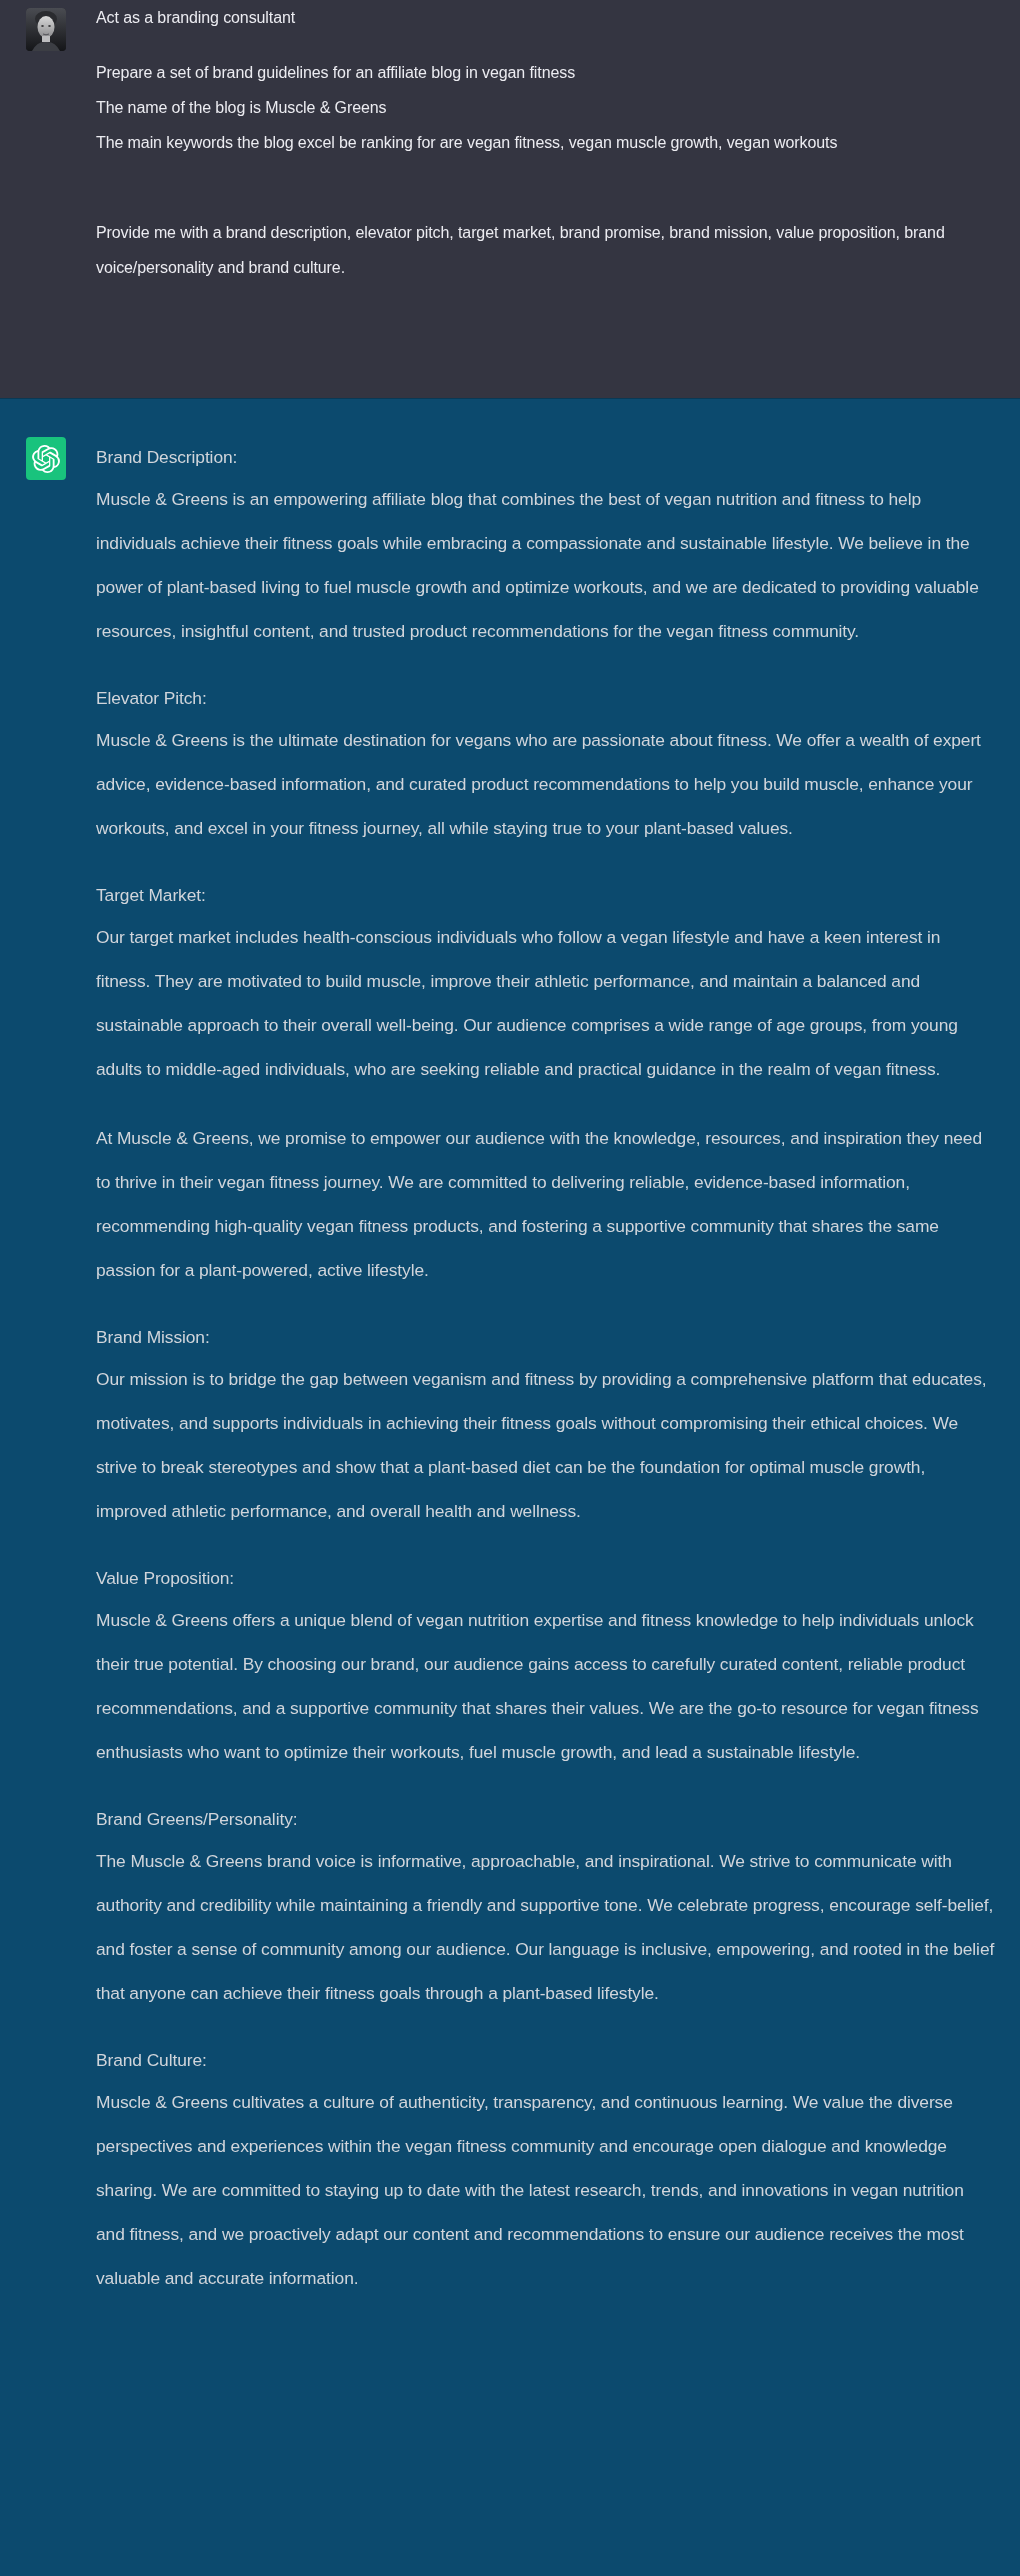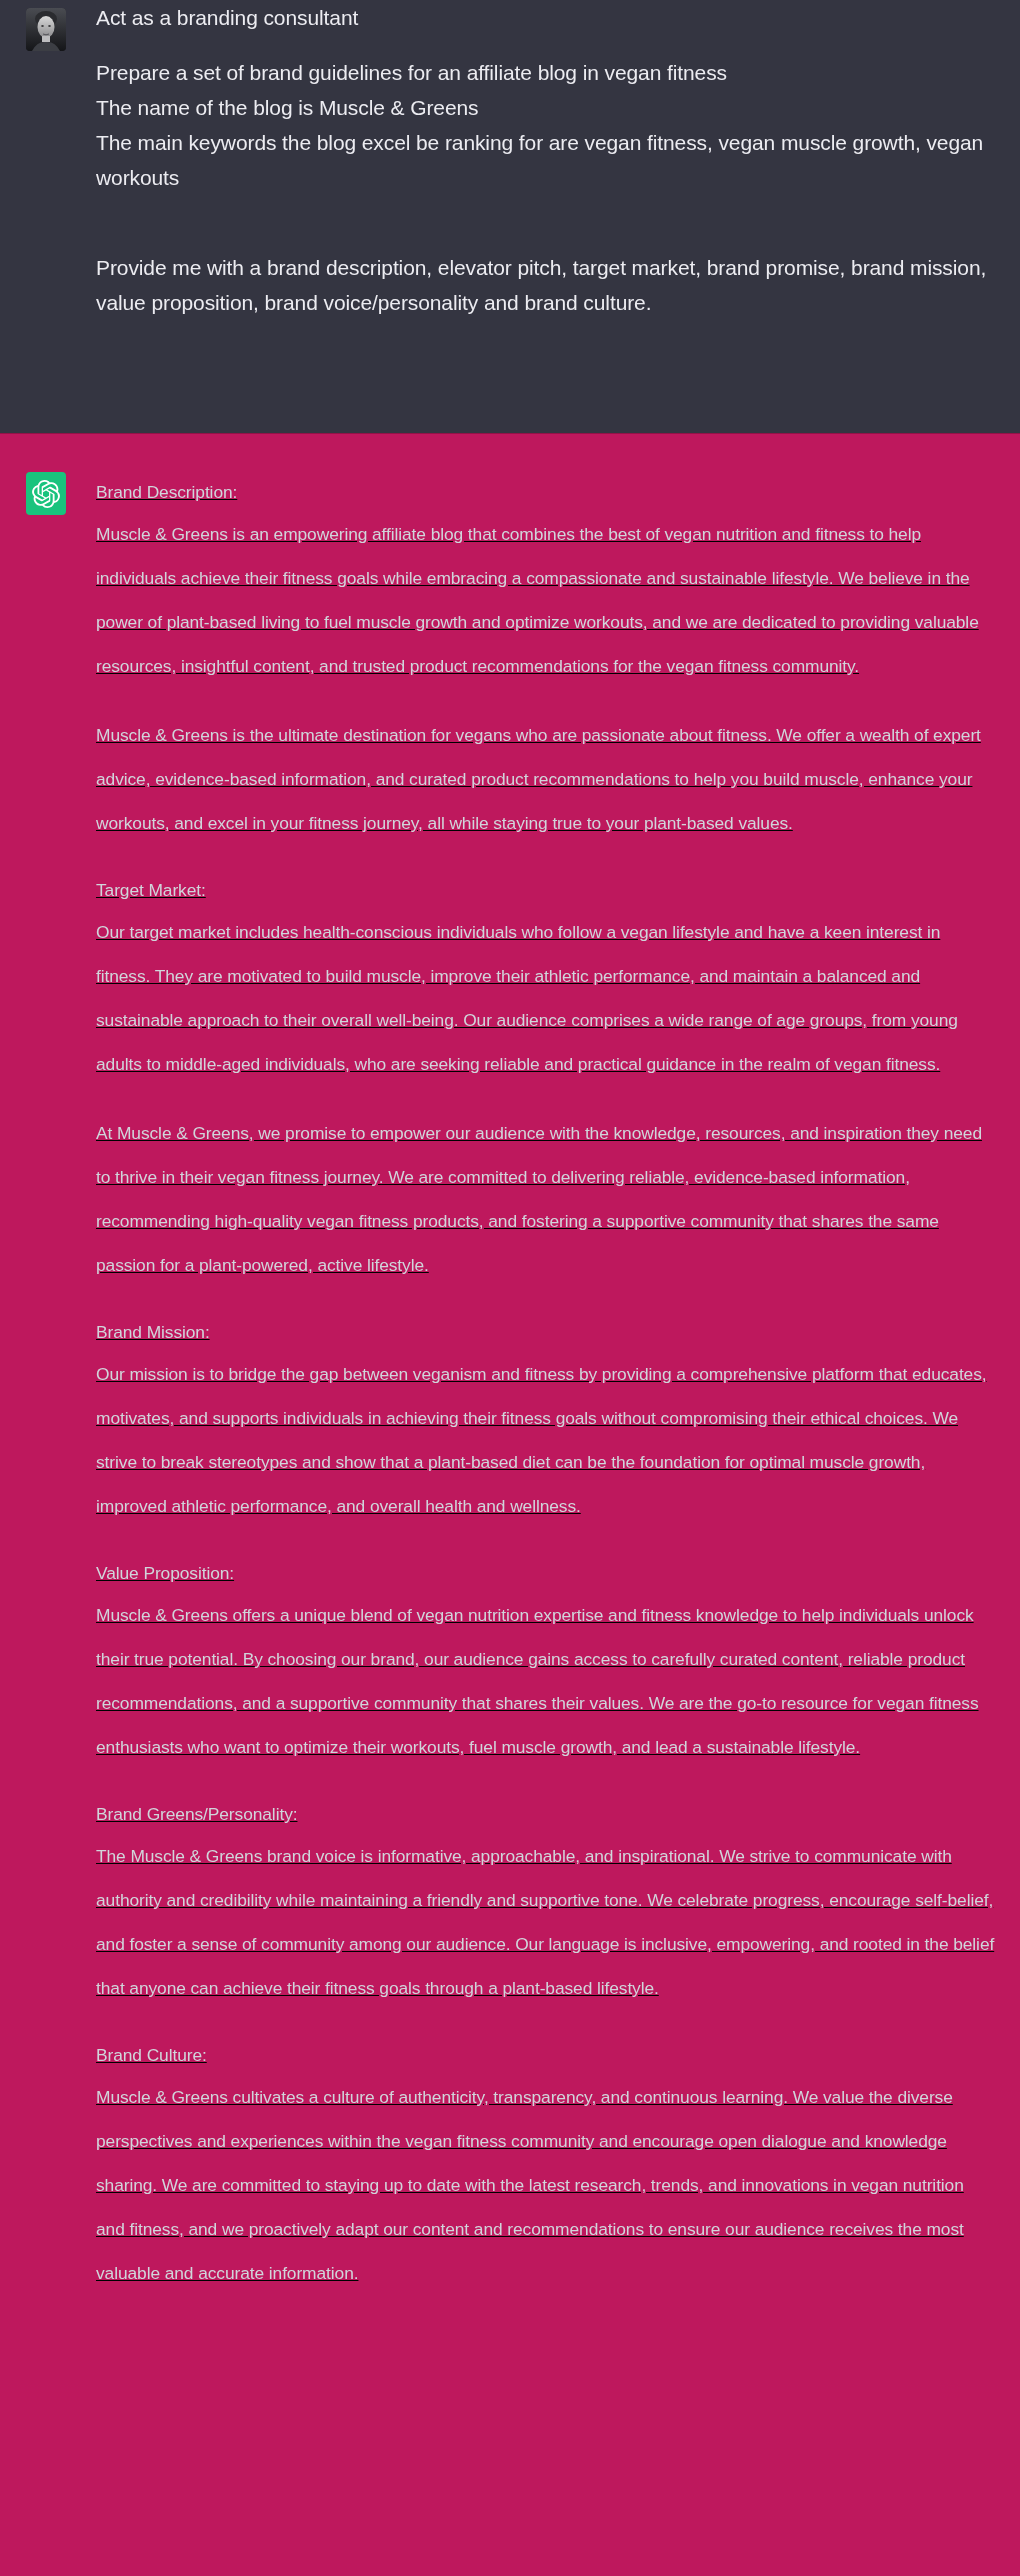--- a/index.html
+++ b/index.html
@@ -5,28 +5,28 @@
   html, body { margin: 0; padding: 0; background: #444654; }
   body {
     width: 1021px;
     font-family: "Liberation Sans", sans-serif;
     -webkit-font-smoothing: antialiased;
     letter-spacing: -0.1px;
   }
   .page { width: 1021px; min-height: 2576px; display: flex; flex-direction: column; }
   .msg { display: flex; align-items: flex-start; box-sizing: border-box; padding-left: 26px; padding-right: 24px; }
   .user-msg { background: #343541; padding-bottom: 113px; }
-  .assistant-msg { background: #be185d; border-top: 1px solid rgba(0,0,0,0.22); padding-top: 34px; padding-bottom: 4px; flex: 1; text-decoration: underline; }
+  .assistant-msg { background: #0c4a6e; border-top: 1px solid rgba(0,0,0,0.22); padding-top: 34px; padding-bottom: 4px; flex: 1; }
   .avatar-col { flex: 0 0 40px; }
   .avatar { width: 40px; height: 43px; border-radius: 4px; overflow: hidden; display: block; }
   .user-avatar { margin-top: 8px; background: #1b1d22; }
   .bot-avatar { margin-top: 4px; background: #19C37D; display: flex; align-items: center; justify-content: center; }
   .avatar svg { display: block; }
   .content { margin-left: 30px; width: 903px; }
-  .user-content { color: #ECECF1; font-size: 21px; }
+  .user-content { color: #ECECF1; font-size: 16px; }
   .uline { line-height: 35px; }
   .ugroup-1 { margin-bottom: 20px; }
   .ugroup-2 { margin-bottom: 55px; }
   .bot-content { color: #D1D5DB; font-size: 17.4px; padding-top: 4px; }
   .sec { margin-bottom: 25px; }
   .sec:last-child { margin-bottom: 0; }
   .sec-heading { line-height: 40px; }
   .sec-body { line-height: 44px; }
 </style>
 </head>
@@ -81,20 +81,21 @@
           <path d="M22.2819 9.8211a5.9847 5.9847 0 0 0-.5157-4.9108 6.0462 6.0462 0 0 0-6.5098-2.9A6.0651 6.0651 0 0 0 4.9807 4.1818a5.9847 5.9847 0 0 0-3.9977 2.9 6.0462 6.0462 0 0 0 .7427 7.0966 5.98 5.98 0 0 0 .511 4.9107 6.051 6.051 0 0 0 6.5146 2.9001A5.9847 5.9847 0 0 0 13.2599 24a6.0557 6.0557 0 0 0 5.7718-4.2058 5.9894 5.9894 0 0 0 3.9977-2.9001 6.0557 6.0557 0 0 0-.7475-7.073zm-9.022 12.6081a4.4755 4.4755 0 0 1-2.8764-1.0408l.1419-.0804 4.7783-2.7582a.7948.7948 0 0 0 .3927-.6813v-6.7369l2.02 1.1686a.071.071 0 0 1 .038.0615v5.5826a4.504 4.504 0 0 1-4.4945 4.4849zm-9.6607-4.1254a4.4708 4.4708 0 0 1-.5346-3.0137l.142.0852 4.783 2.7582a.7712.7712 0 0 0 .7806 0l5.8428-3.3685v2.3324a.0804.0804 0 0 1-.0332.0615L9.74 19.9502a4.4992 4.4992 0 0 1-6.1408-1.6464zM2.3408 7.8956a4.485 4.485 0 0 1 2.3655-1.9728V11.6a.7664.7664 0 0 0 .3879.6765l5.8144 3.3543-2.0201 1.1685a.0757.0757 0 0 1-.071 0l-4.8303-2.7865A4.504 4.504 0 0 1 2.3408 7.8956zm16.5963 3.8558L13.1038 8.364 15.1192 7.2a.0757.0757 0 0 1 .071 0l4.8303 2.7913a4.4944 4.4944 0 0 1-.6765 8.1042v-5.6772a.79.79 0 0 0-.407-.667zm2.0107-3.0231l-.142-.0852-4.7735-2.7818a.7759.7759 0 0 0-.7854 0L9.409 9.2297V6.8974a.0662.0662 0 0 1 .0284-.0615l4.8303-2.7866a4.4992 4.4992 0 0 1 6.6802 4.66zM8.3065 12.863l-2.02-1.1638a.0804.0804 0 0 1-.038-.0567V6.0742a4.4992 4.4992 0 0 1 7.3757-3.4537l-.142.0805L8.704 5.459a.7948.7948 0 0 0-.3927.6813zm1.0976-2.3654l2.602-1.4998 2.6069 1.4998v2.9994l-2.5974 1.4997-2.6067-1.4997z"></path>
         </svg>
       </span>
     </div>
     <div class="content bot-content">
       <div class="sec">
         <div class="sec-heading">Brand Description:</div>
         <div class="sec-body">Muscle &amp; Greens is an empowering affiliate blog that combines the best of vegan nutrition and fitness to help individuals achieve their fitness goals while embracing a compassionate and sustainable lifestyle. We believe in the power of plant-based living to fuel muscle growth and optimize workouts, and we are dedicated to providing valuable resources, insightful content, and trusted product recommendations for the vegan fitness community.</div>
       </div>
       <div class="sec">
+        <div class="sec-heading">Elevator Pitch:</div>
         <div class="sec-body">Muscle &amp; Greens is the ultimate destination for vegans who are passionate about fitness. We offer a wealth of expert advice, evidence-based information, and curated product recommendations to help you build muscle, enhance your workouts, and excel in your fitness journey, all while staying true to your plant-based values.</div>
       </div>
       <div class="sec">
         <div class="sec-heading">Target Market:</div>
         <div class="sec-body">Our target market includes health-conscious individuals who follow a vegan lifestyle and have a keen interest in fitness. They are motivated to build muscle, improve their athletic performance, and maintain a balanced and sustainable approach to their overall well-being. Our audience comprises a wide range of age groups, from young adults to middle-aged individuals, who are seeking reliable and practical guidance in the realm of vegan fitness.</div>
       </div>
       <div class="sec">
         <div class="sec-body">At Muscle &amp; Greens, we promise to empower our audience with the knowledge, resources, and inspiration they need to thrive in their vegan fitness journey. We are committed to delivering reliable, evidence-based information, recommending high-quality vegan fitness products, and fostering a supportive community that shares the same passion for a plant-powered, active lifestyle.</div>
       </div>
       <div class="sec">

